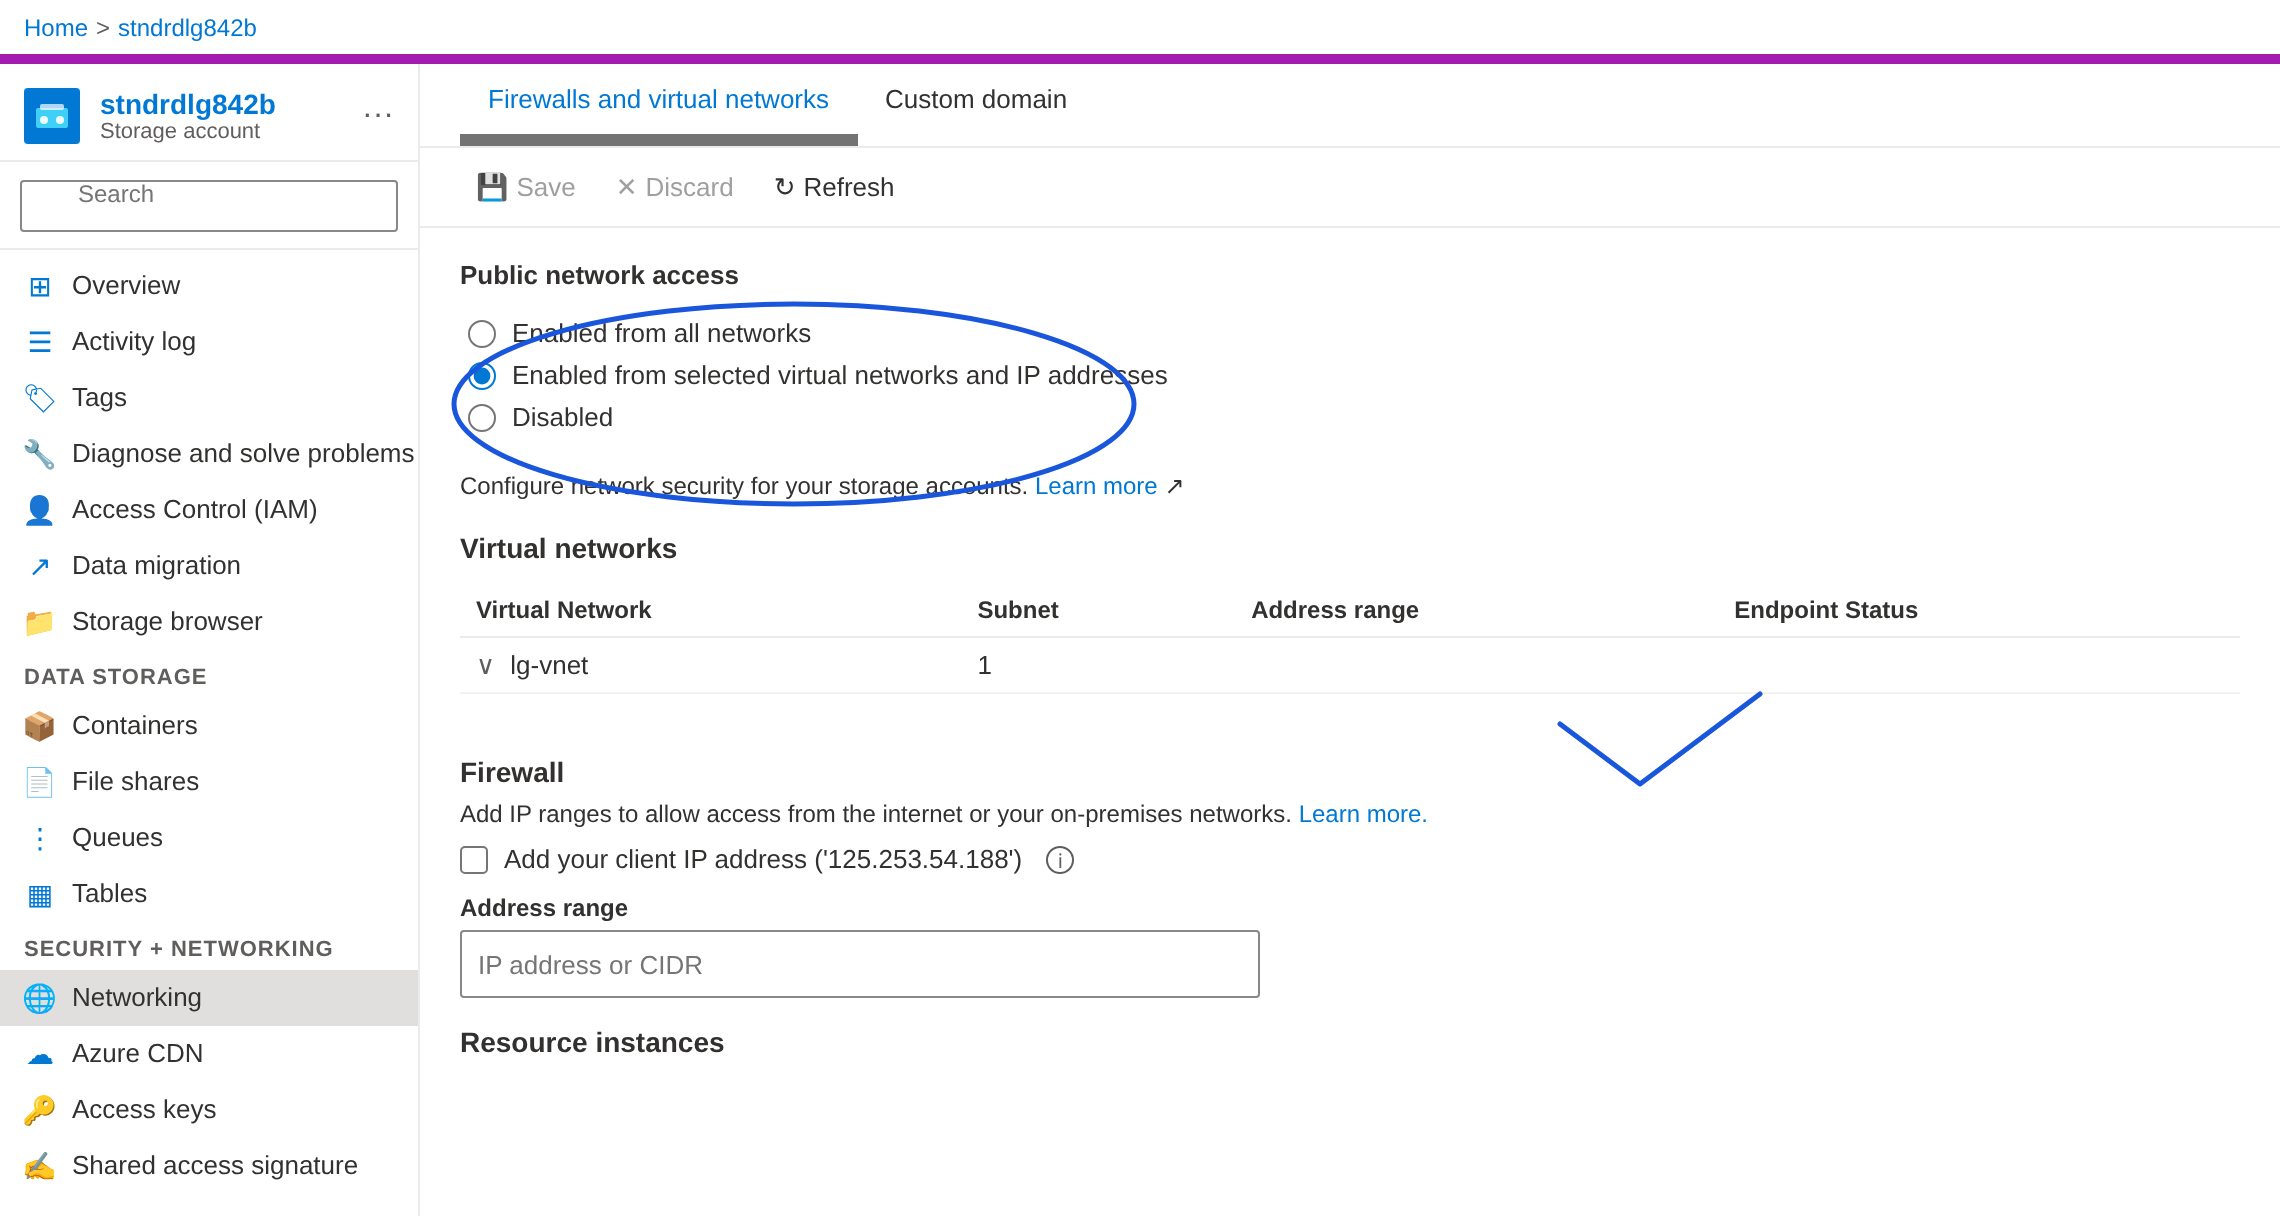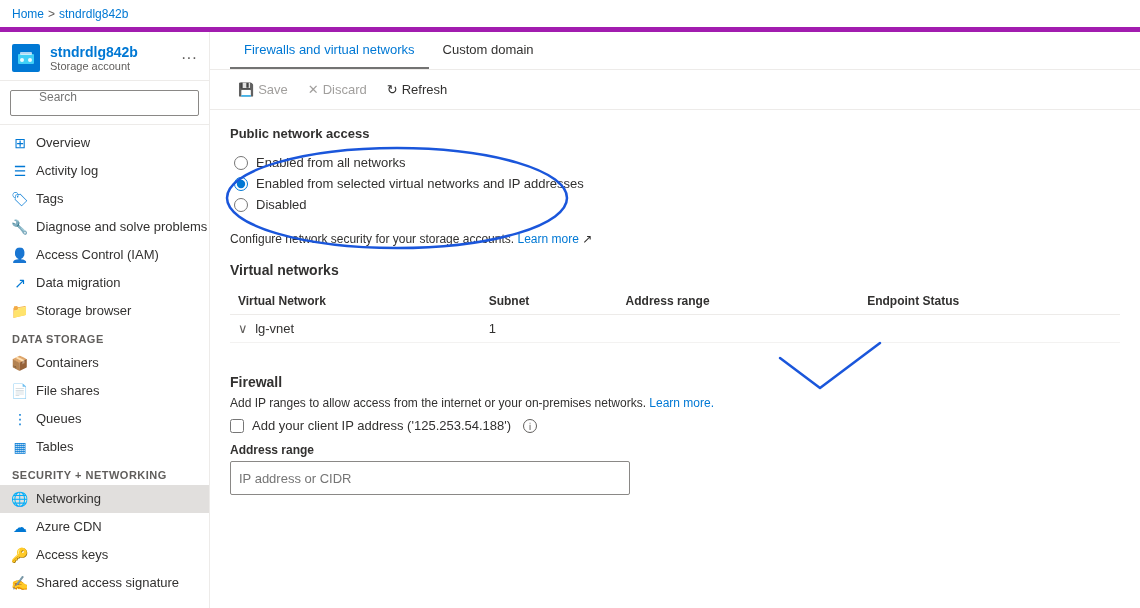--- a/index.html
+++ b/index.html
@@ -40,21 +40,21 @@
     .sidebar::-webkit-scrollbar { width: 4px; }
     .sidebar::-webkit-scrollbar-thumb { background: #c8c6c4; border-radius: 2px; }
     
     
     .content { flex: 1; background: #fff; overflow-y: auto; display: flex; flex-direction: column; }
     .content::-webkit-scrollbar { width: 6px; }
     .content::-webkit-scrollbar-thumb { background: #c8c6c4; border-radius: 2px; }
     
     .tabs-bar { display: flex; border-bottom: 1px solid #edebe9; padding: 0 20px; background: #fff; }
     .tab { padding: 10px 14px; font-size: 13px; cursor: pointer; color: #323130; border-bottom: 2px solid transparent; white-space: nowrap; }
-    .tab.active { color: #0078d4; border-bottom: 2px solid #737373; font-weight: 500; }
+    .tab.active { color: #0078d4; border-bottom: 6px solid #737373; font-weight: 500; }
     
     .toolbar { display: flex; align-items: center; gap: 4px; padding: 8px 20px; border-bottom: 1px solid #edebe9; }
     .toolbar-btn { display: flex; align-items: center; gap: 4px; padding: 4px 8px; border: none; background: transparent; cursor: pointer; font-size: 13px; color: #323130; border-radius: 2px; }
     .toolbar-btn.disabled { color: #a19f9d; cursor: default; }
     
     .page-body { padding: 16px 20px; flex: 1; }
     
     
     .section-title { font-size: 13px; font-weight: 600; margin-bottom: 10px; }
     .radio-group { display: flex; flex-direction: column; gap: 6px; margin-bottom: 12px; }
@@ -296,17 +296,18 @@
           <a href="#">Learn more.</a>
         </div>
         <div class="checkbox-row">
           <input type="checkbox" style="">
           <span>Add your client IP address ('125.253.54.188')</span>
           <span class="info-icon" title="More info">ℹ</span>
         </div>
         <div class="addr-range-label">Address range</div>
         <input class="addr-range-input" type="text" placeholder="IP address or CIDR" style="">
 
+        <div class="resource-instances-title">Resource instances</div>
       </div>
 
     </div>
   </div>
 </div>
 
 </body></html>

